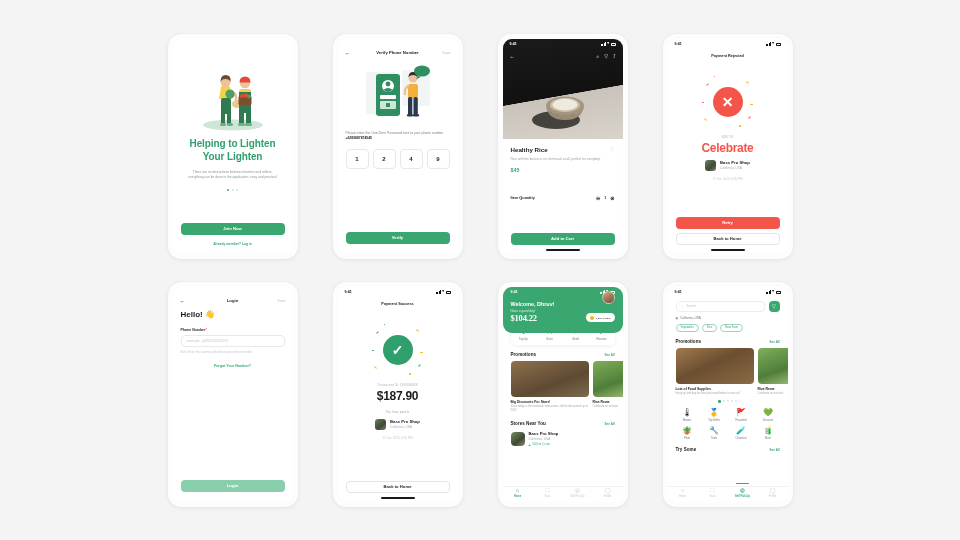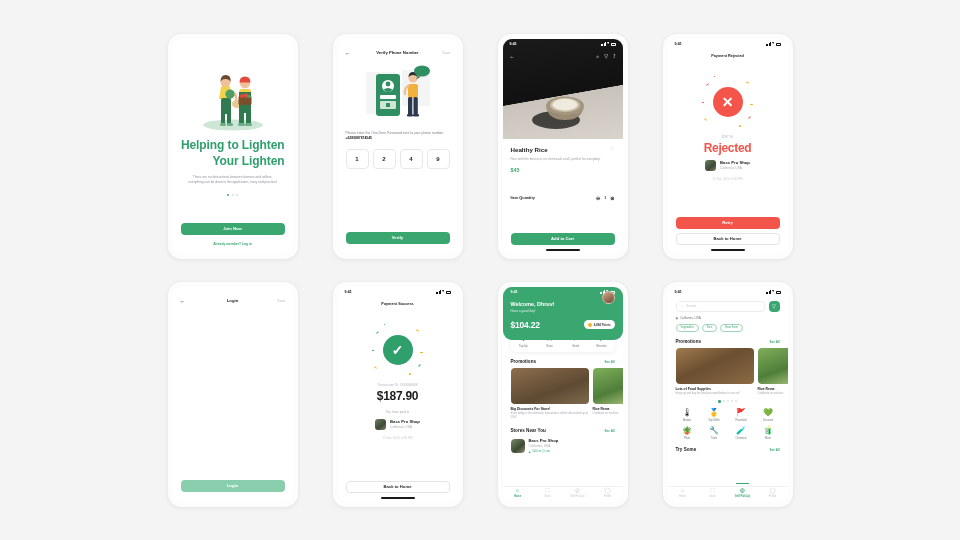--- a/index.html
+++ b/index.html
@@ -81,21 +81,21 @@
     background: #3aa771;
   }
   .btn.light { background: #89cfae; }
   .btn.red { background: #f4554a; }
   .btn.outline { background: #fff; border: 0.5px solid #e4e4e4; color: #2a2a2a; }
 
   .pad { padding: 0 8px; }
 
   
   .s1-art { height: 82px; display: flex; align-items: flex-end; justify-content: center; padding-bottom: 4px;}
-  .s1-title { font-size: 12px; font-weight: bold; color: #2f9f6d; text-align:right; line-height: 1.35; letter-spacing: -0.1px;}
+  .s1-title { font-size: 10px; font-weight: bold; color: #2f9f6d; text-align:center; line-height: 1.35; letter-spacing: -0.1px;}
   .s1-desc { font-size: 3.3px; color: #8e9399; text-align: center; line-height: 1.7; margin-top: 6px; padding: 0 7px;}
   .dots { display: flex; gap: 2.5px; justify-content: center; margin-top: 8px;}
   .dots i { width: 2.2px; height: 2.2px; border-radius: 50%; background: #d8dcdf; display:block;}
   .dots i.on { background: #3aa771; width: 2.4px; height: 2.4px;}
   .s1-link { font-size: 3.3px; color: #3aa771; text-align: center; margin-top: 7px; font-weight: bold;}
 
   
   .s2-art { height: 72px; display: flex; align-items: center; justify-content: center; }
   .otp-text { font-size: 3.4px; color: #7d8287; line-height: 1.75; }
   .otp-text b { color: #222; }
@@ -144,21 +144,21 @@
   .flabel i { color: #f4554a; font-style: normal;}
   .finput { height: 12px; border: 0.5px solid #e9e9e9; border-radius: 4px; display:flex; align-items:center; padding: 0 5px; font-size: 3.4px; color: #c3c7ca; margin-top: 3.5px; background:#fff;}
   .fnote { font-size: 2.9px; color: #c3c7ca; margin-top: 3px;}
   .forgot { font-size: 3.6px; font-weight: bold; color: #3aa771; text-align: center; margin-top: 10px;}
 
   
   .hm-head { background: #3aa771; padding: 0 8px 10px; border-radius: 0 0 9px 9px; position: relative;}
   .hm-welcome { font-size: 5.4px; font-weight: bold; color: #fff; }
   .hm-sub { font-size: 3.2px; color: #d3ecdf; margin-top: 2px;}
   .hm-av { position: absolute; right: 8px; top: 4px; width: 13px; height: 13px; border-radius: 50%; background: linear-gradient(150deg,#d9a784,#6b4a35); border: 0.8px solid rgba(255,255,255,.5);}
-  .hm-bal-row { display: flex; align-items: center; margin-top: 7px;}
+  .hm-bal-row { display: flex; align-items: center; margin-top: 0; font-family: Liberation Serif, serif;}
   .hm-bal { font-size: 8.5px; font-weight: bold; color: #fff; letter-spacing: -0.2px;}
   .hm-points { margin-left: auto; background: #fff; border-radius: 6px; height: 8.5px; display:flex; align-items:center; gap: 2px; padding: 0 4px; font-size: 2.9px; font-weight: bold; color: #3a3a3a;}
   .hm-coin { width: 4px; height: 4px; border-radius:50%; background: #f5b425;}
   .hm-actions { margin: -8px 8px 0; background: #fff; border-radius: 5px; box-shadow: 0 1px 4px rgba(0,0,0,.07); display:flex; padding: 4px 0 4px;}
   .hm-act { flex: 1; display:flex; flex-direction: column; align-items:center; gap: 2px;}
   .hm-act .ic { font-size: 6px; color: #3aa771; line-height: 1;}
   .hm-act .lb { font-size: 2.8px; color: #6f7479;}
   .sec-head { display: flex; align-items: baseline; padding: 0 8px; margin-top: 7px;}
   .sec-title { font-size: 4.6px; font-weight: bold; color: #1c1c1c;}
   .sec-all { margin-left: auto; font-size: 3px; color: #3aa771; font-weight: bold;}
@@ -385,21 +385,21 @@
           <span class="spark" style="right:7px;top:8px;width:3px;height:1px;background:#f5b425;transform:rotate(30deg)"></span>
           <span class="spark" style="left:2px;top:28px;width:2.4px;height:1px;background:#f4554a"></span>
           <span class="spark" style="right:3px;top:30px;width:2.4px;height:1px;background:#f5b425"></span>
           <span class="spark" style="left:14px;top:2px;width:1.6px;height:1.6px;background:#f4554a;border-radius:50%"></span>
           <span class="spark" style="right:15px;bottom:3px;width:1.6px;height:1.6px;background:#f5b425;border-radius:50%"></span>
           <span class="spark" style="left:4px;bottom:10px;width:3px;height:1px;background:#f5b425;transform:rotate(45deg)"></span>
           <span class="spark" style="right:5px;bottom:12px;width:3px;height:1px;background:#f4554a;transform:rotate(-45deg)"></span>
           <div class="circ red">✕</div>
         </div>
         <div class="stat-sub">$187.90</div>
-        <div class="stat-big">Rejected</div>
+        <div class="stat-big">Celebrate</div>
         <div class="merchant">
           <div class="m-av"></div>
           <div>
             <div class="m-name">Bass Pro Shop</div>
             <div class="m-loc">California, USA</div>
           </div>
         </div>
         <div class="stat-date">12 Dec 2020, 6:30 PM</div>
       </div>
       <div class="pad" style="margin-top:auto">
@@ -412,20 +412,29 @@
     </div>
   </div>
 
   <div class="phone">
     <div class="screen">
       <div style="height:8px"></div>
       <div class="navbar">
         <div class="nav-back">←</div>
         <div class="nav-title">Login</div>
         <div class="nav-right">Save</div>
+      </div>
+      <div class="pad">
+        <div class="hello">Hello! 👋</div>
+        <div class="flabel">
+          <span>Phone Number</span><i>*</i>
+        </div>
+        <div class="finput">example: +62821XXXXXXX</div>
+        <div class="fnote">Note: Enter the country code before your phone number</div>
+        <div class="forgot">Forgot Your Number?</div>
       </div>
       <div class="pad" style="margin-top:auto">
         <div class="btn light">Login</div>
         <div style="height:10px"></div>
       </div>
     </div>
   </div>
 
   <div class="phone">
     <div class="screen">

